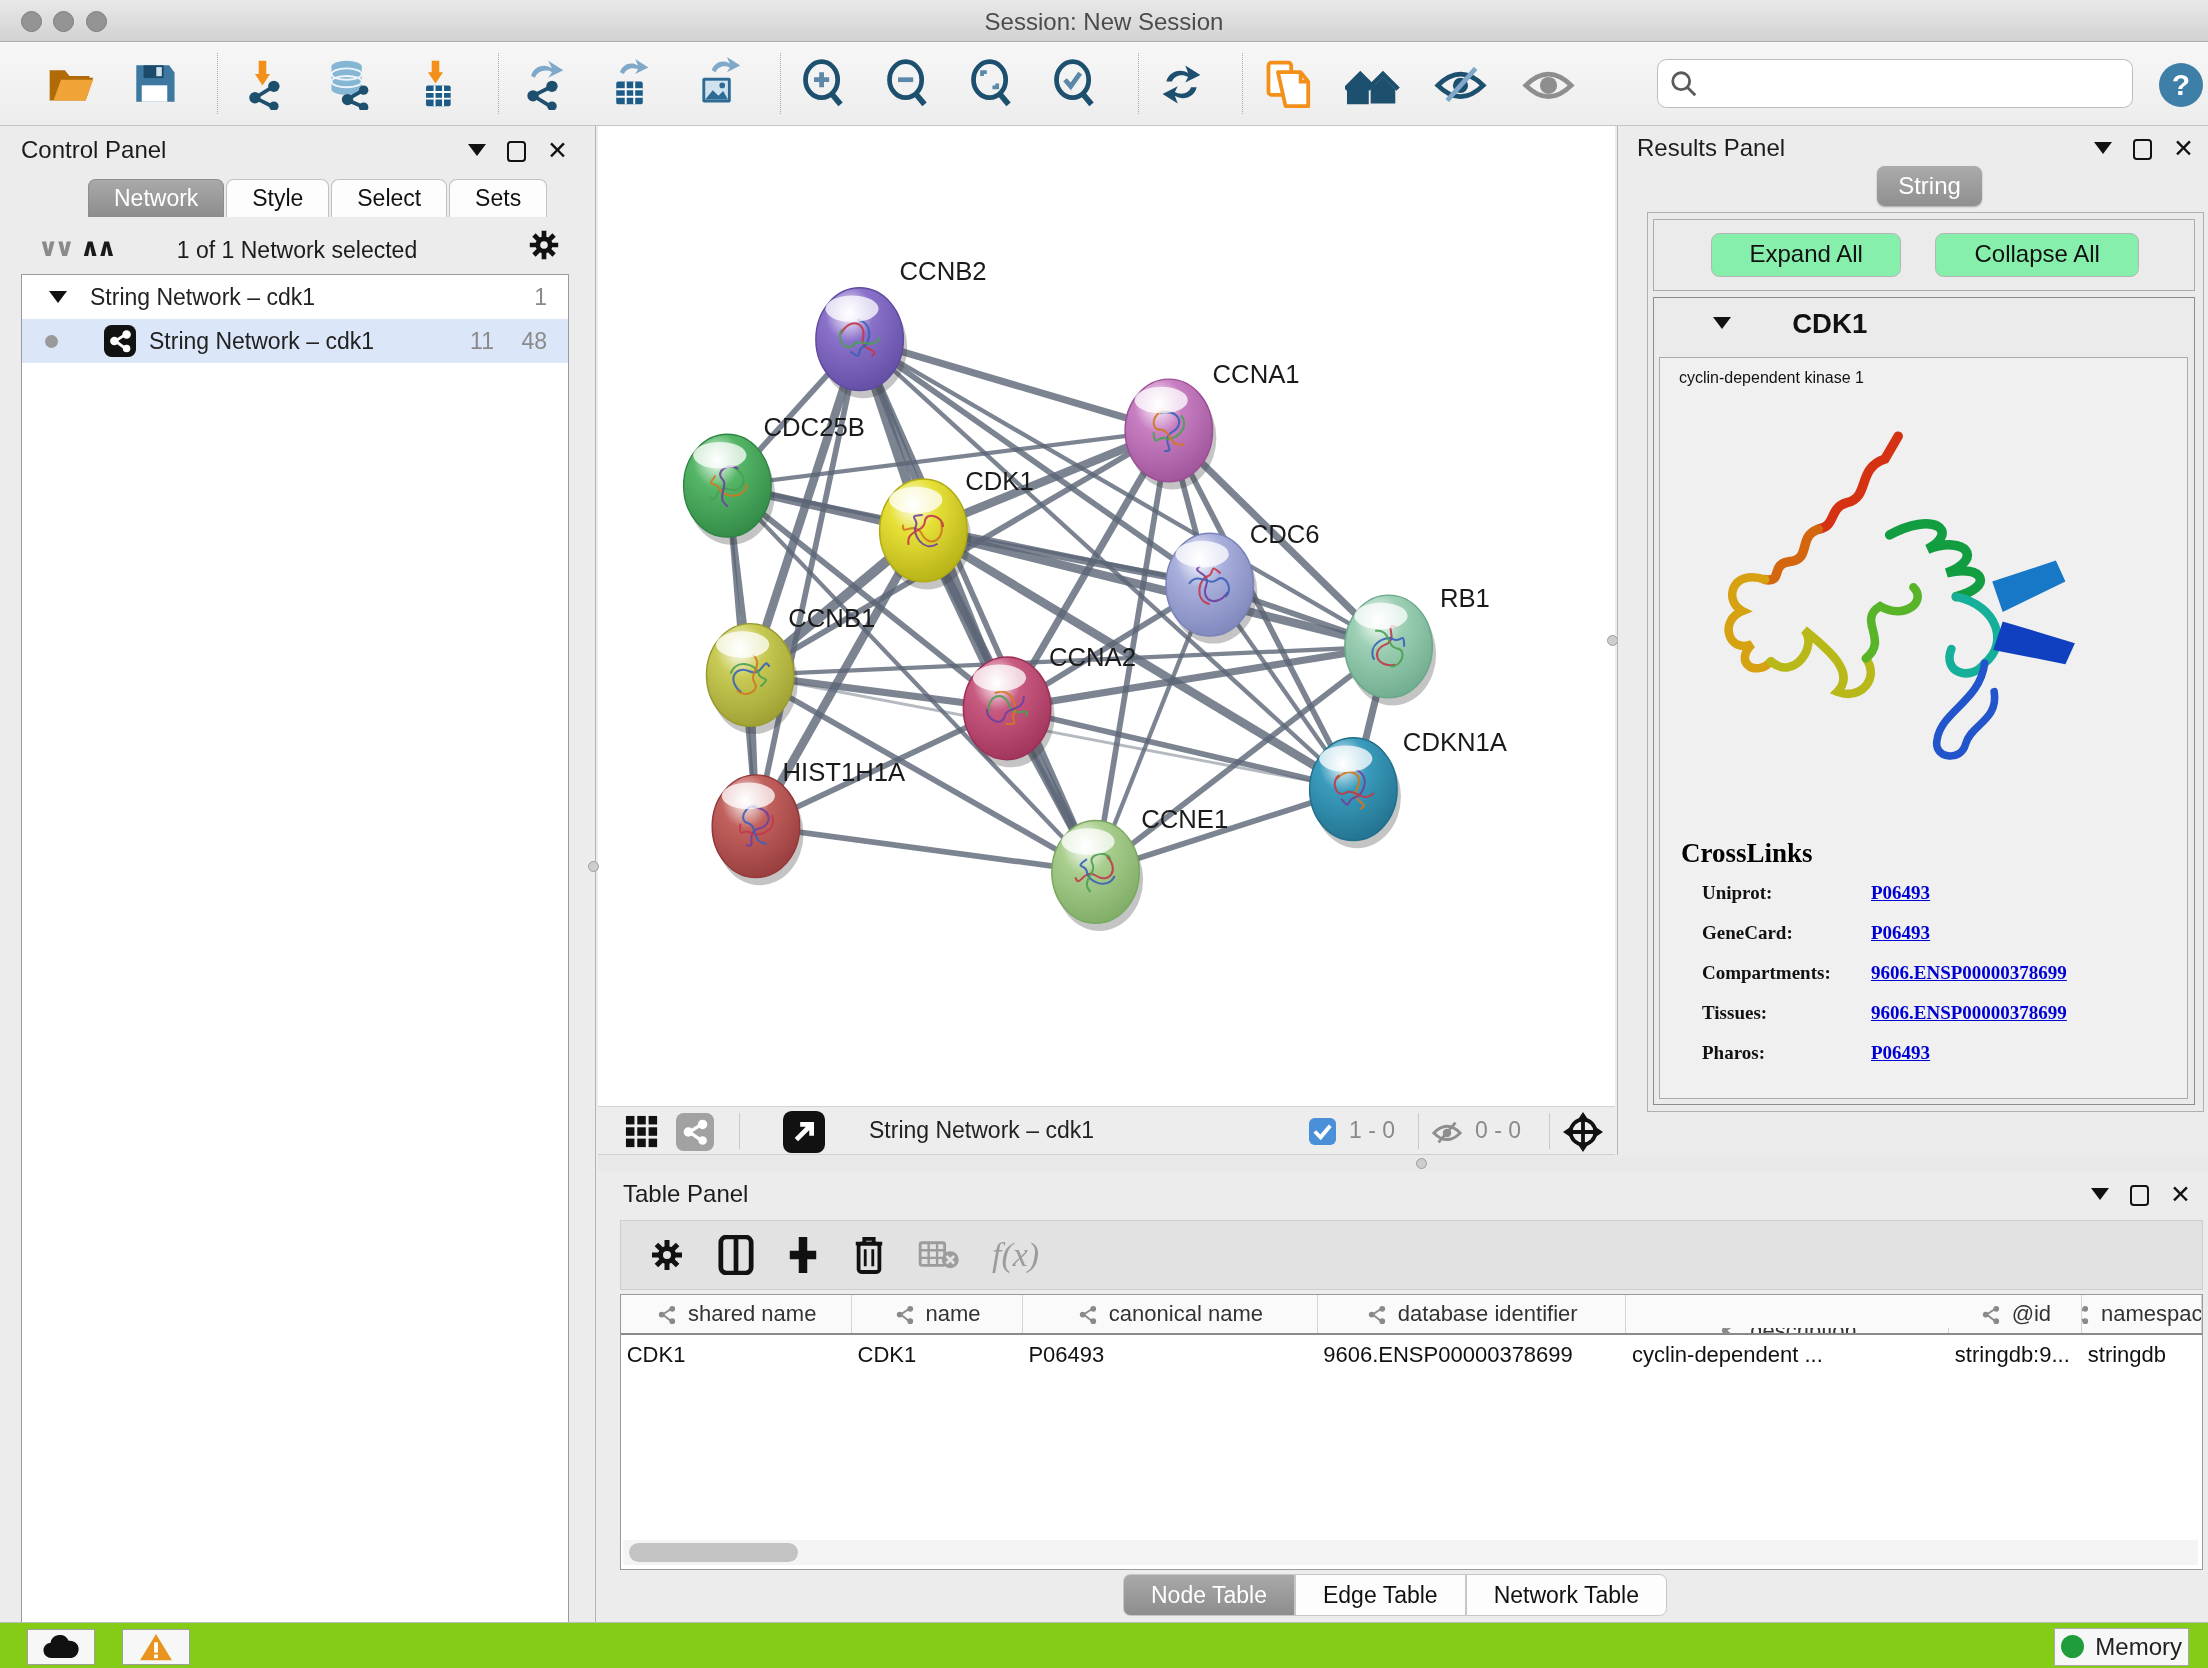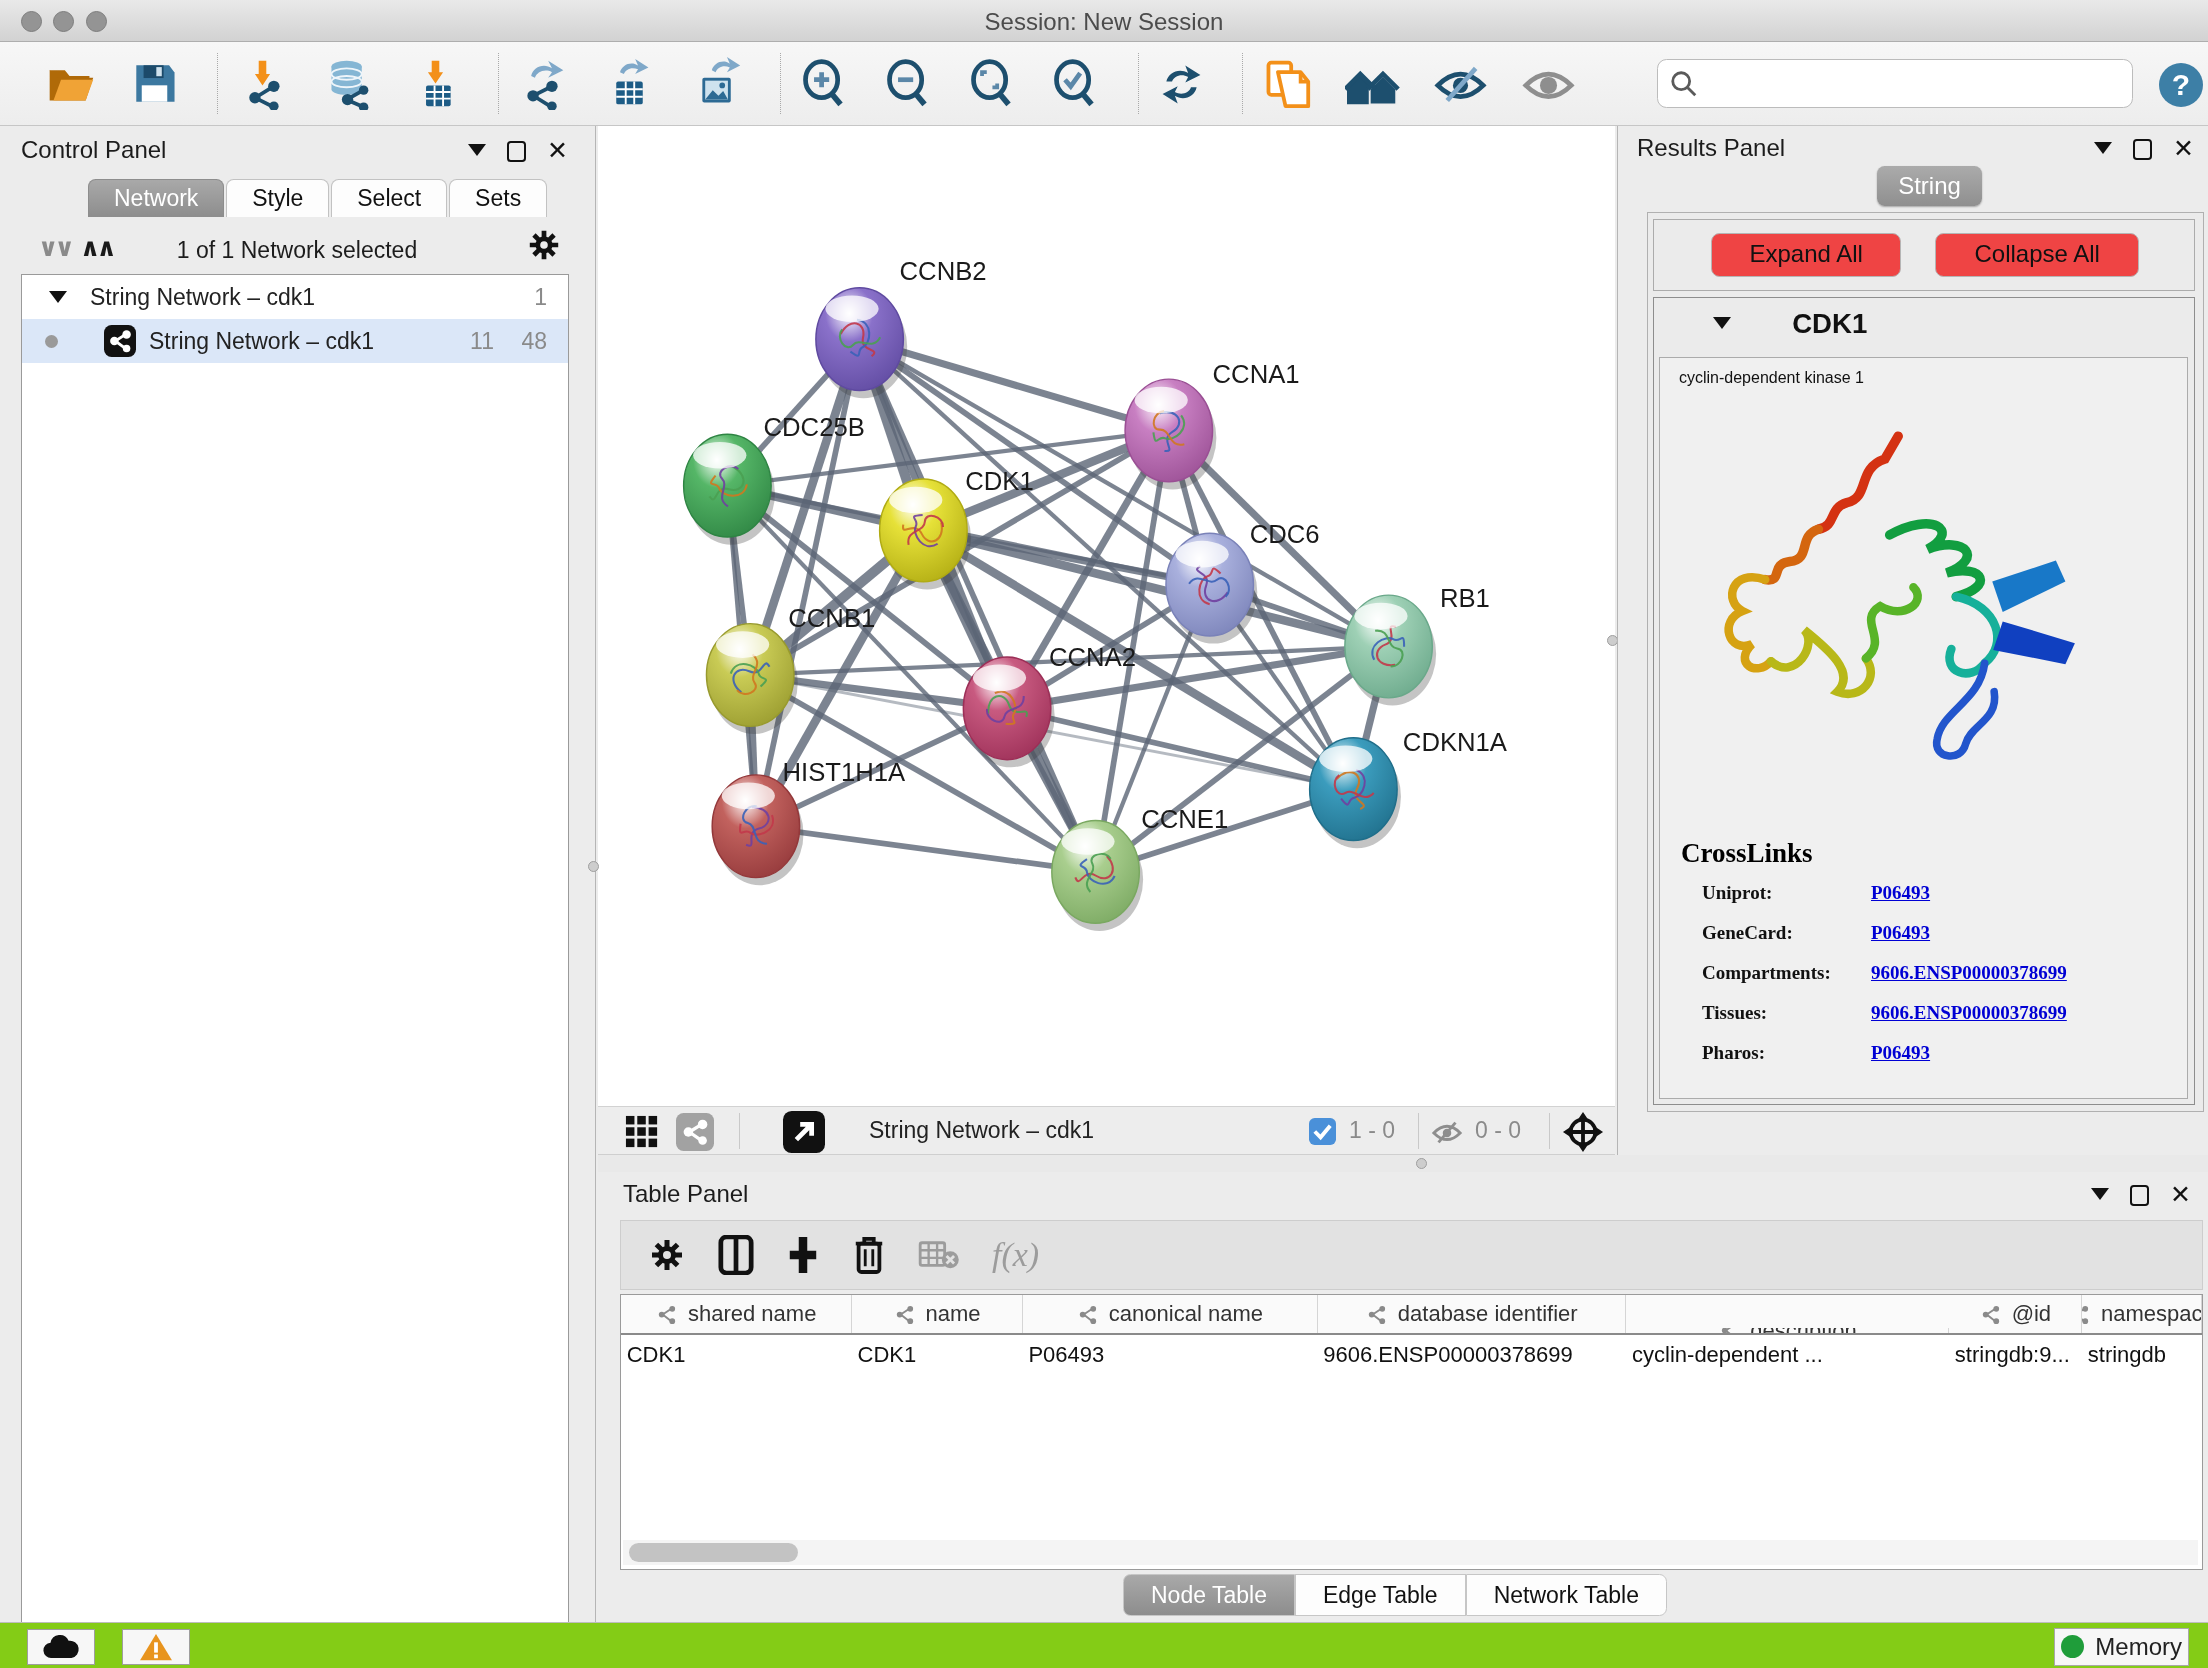--- a/index.html
+++ b/index.html
@@ -66,21 +66,21 @@
     border-left:1.9px solid #b5b5b5;}
   #rp-header{position:absolute;left:19px;top:7.6px;}
   #rp-ctrls{position:absolute;right:15px;top:7.6px;}
   #rp-tab{position:absolute;left:259px;top:40px;width:105px;height:40px;border-radius:7.6px;
     background:linear-gradient(#ababab,#8f8f8f);color:#fff;font-size:24px;text-align:center;
     line-height:40px;cursor:pointer;box-shadow:0 1px 1.9px rgba(0,0,0,.3);}
   #rp-box{position:absolute;left:28.5px;top:86px;width:557px;height:900px;background:#ebebeb;
     border:1.9px solid #b0b0b0;}
   #rp-btnrow{position:absolute;left:5.7px;top:5.7px;width:542px;height:72px;border:1px solid #ababab;}
   .rp-btn{position:absolute;top:13.3px;height:44px;border:1.9px solid #b5b5b5;border-radius:8.6px;
-    background:#ef4444;font-size:24px;text-align:center;line-height:40px;cursor:pointer;color:#111;}
+    background:#86efac;font-size:24px;text-align:center;line-height:40px;cursor:pointer;color:#111;}
   #rp-entry{position:absolute;left:5.7px;top:84px;width:542px;height:808px;border:1.9px solid #8d8d8d;background:#ebebeb;}
   #rp-entry-head{position:absolute;left:0;top:0;width:100%;height:53px;}
   #rp-entry-name{position:absolute;left:138px;top:9.5px;font-size:27.6px;font-weight:bold;color:#111;}
   #rp-entry-body{position:absolute;left:4.8px;top:59px;width:529px;height:742px;background:#f0f0f0;border:1px solid #ababab;}
   #rp-desc{position:absolute;left:19px;top:11.4px;font-size:16px;color:#111;}
   #rp-protein{position:absolute;left:52px;top:57px;}
   #crosslinks{position:absolute;left:21px;top:480px;width:495px;
     font-family:"Liberation Serif","DejaVu Serif",serif;}
   #crosslinks h3{font-size:27px;margin:0 0 13.3px 0;color:#000;}
   .cl-row{display:flex;font-size:19px;margin-bottom:18px;font-weight:bold;}

